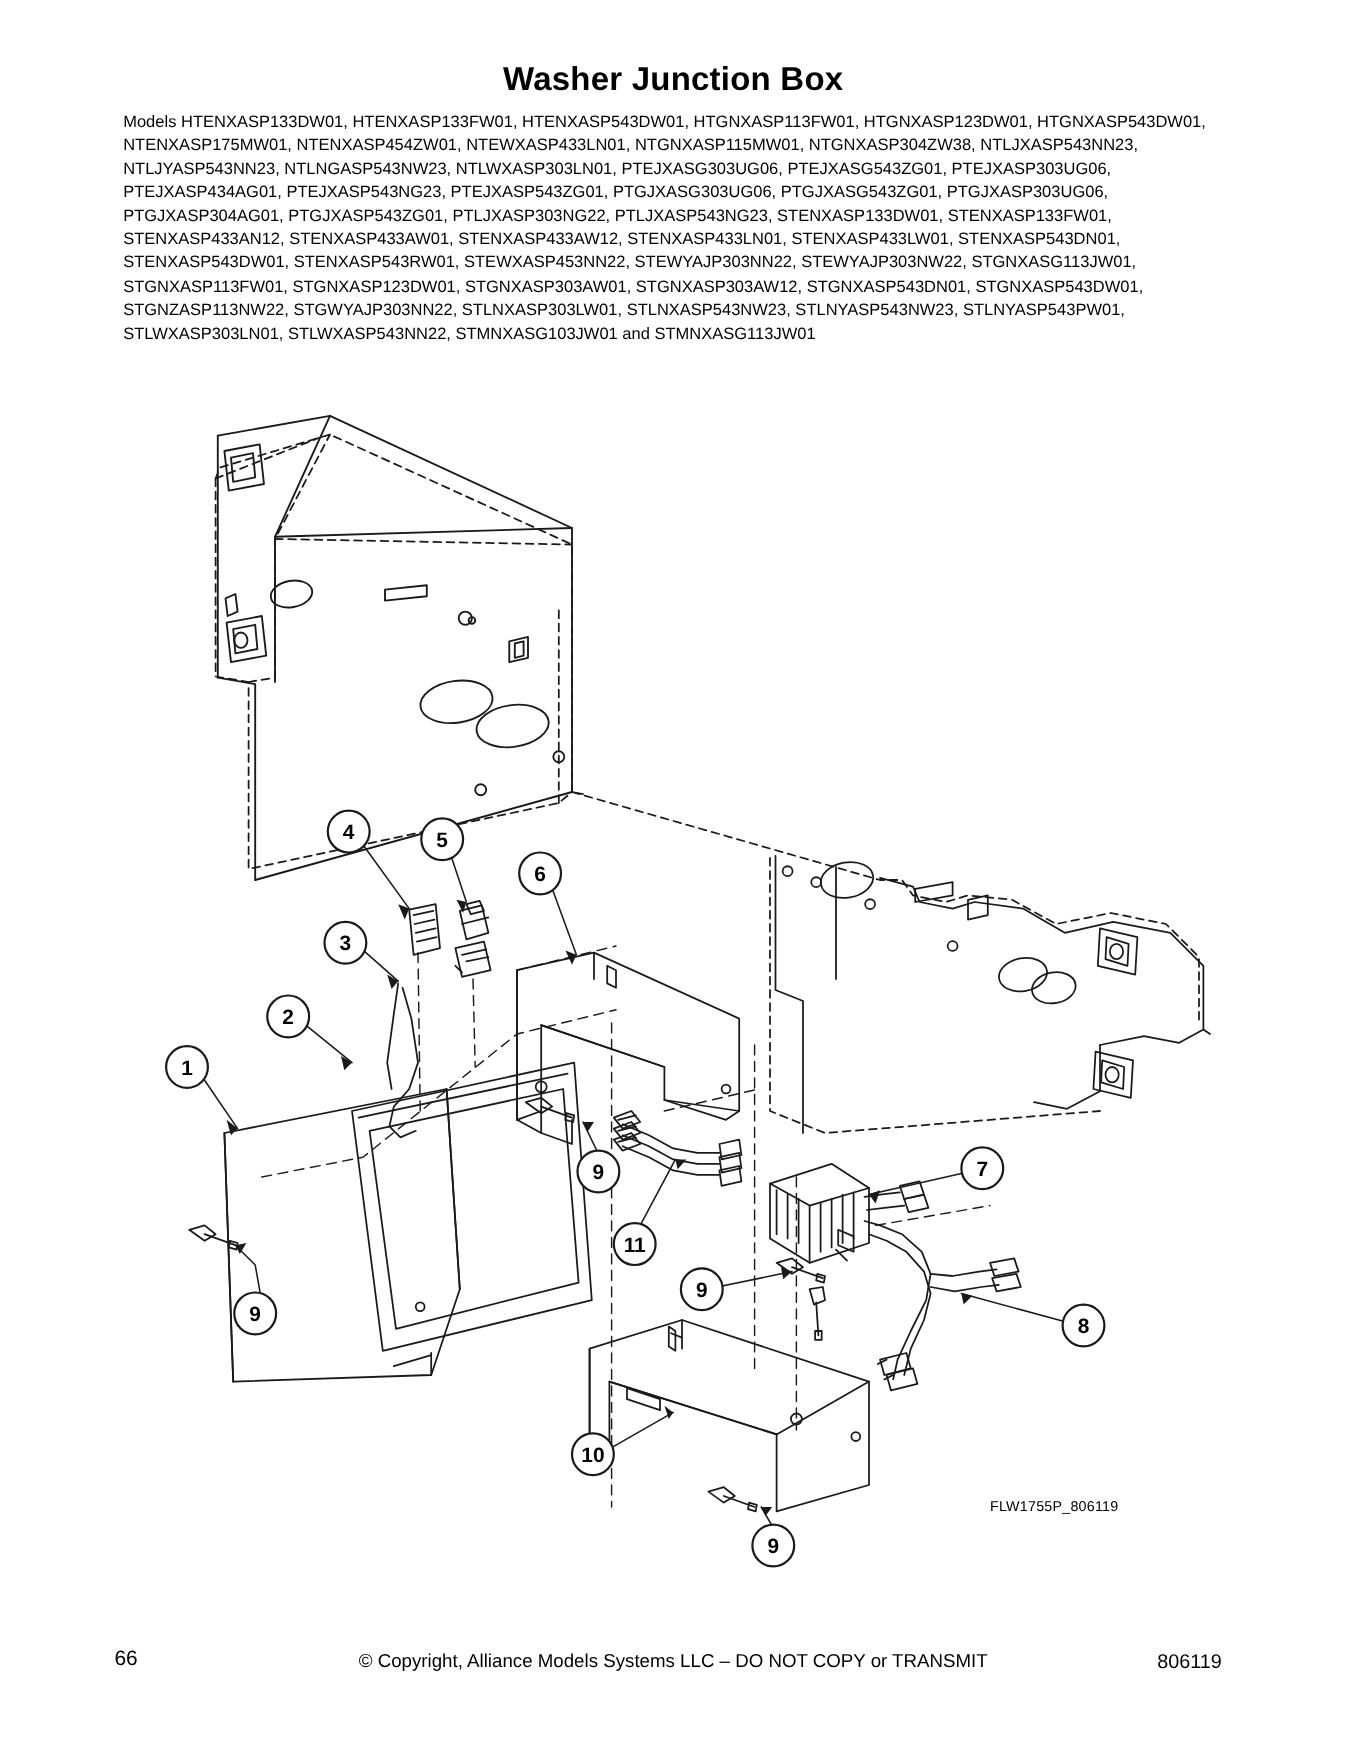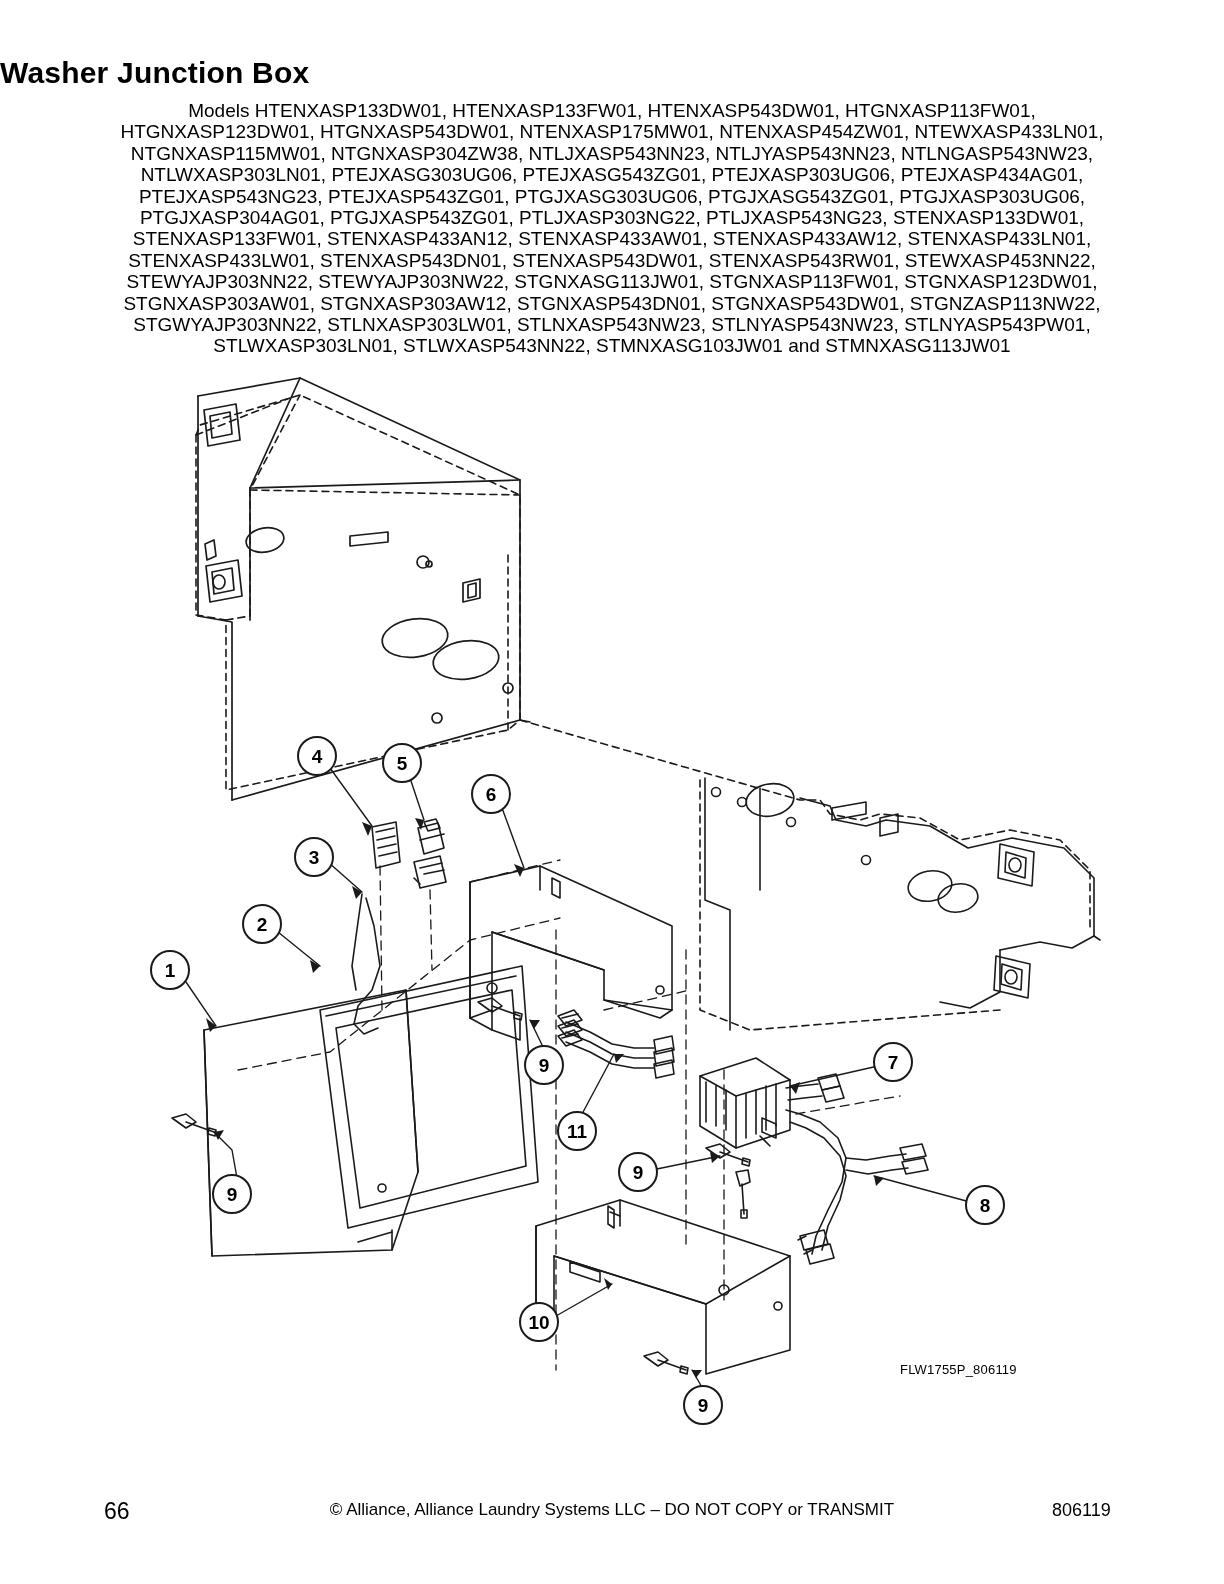--- a/index.html
+++ b/index.html
@@ -17,31 +17,31 @@
   }
   .page {
     position: absolute;
     inset: 0;
   }
   .title {
     position: absolute;
     top: 56px;
     left: 0;
     width: 1224px;
+    text-align: center;
     font-size: 30px;
     font-weight: bold;
     letter-spacing: 0.2px;
   }
   .models {
     position: absolute;
     top: 100px;
     left: 112px;
     width: 1000px;
-    text-align: center;
-    font-size: 19px;
+    font-size: 15px;
     line-height: 21.4px;
   }
   .diagram {
     position: absolute;
     top: 370px;
     left: 0;
     width: 1224px;
     height: 1090px;
   }
   .diagram svg {
@@ -52,21 +52,21 @@
     left: 900px;
     top: 1362px;
     font-size: 13px;
     letter-spacing: 0.2px;
     text-align: right;
   }
   .footer-page {
     position: absolute;
     left: 104px;
     top: 1498px;
-    font-size: 23px;
+    font-size: 19px;
   }
   .footer-center {
     position: absolute;
     left: 0;
     top: 1500px;
     width: 1224px;
     text-align: center;
     font-size: 17px;
   }
   .footer-right {
@@ -397,16 +397,16 @@
           <circle cx="577" cy="761" r="19" fill="#ffffff" stroke="#1a1a1a" stroke-width="2"></circle>
           <text class="callout-label" x="577" y="768" text-anchor="middle" fill="#000">11</text>
         </g>
       </g>
     </svg>
   </div>
 
   <div class="figcode">FLW1755P_806119</div>
 
   <div class="footer-page">66</div>
-  <div class="footer-center">© Alliance, Alliance Laundry Systems LLC – DO NOT COPY or TRANSMIT</div>
+  <div class="footer-center">© Copyright, Alliance Models Systems LLC – DO NOT COPY or TRANSMIT</div>
   <div class="footer-right">806119</div>
 
 </div>
 
 </body></html>

